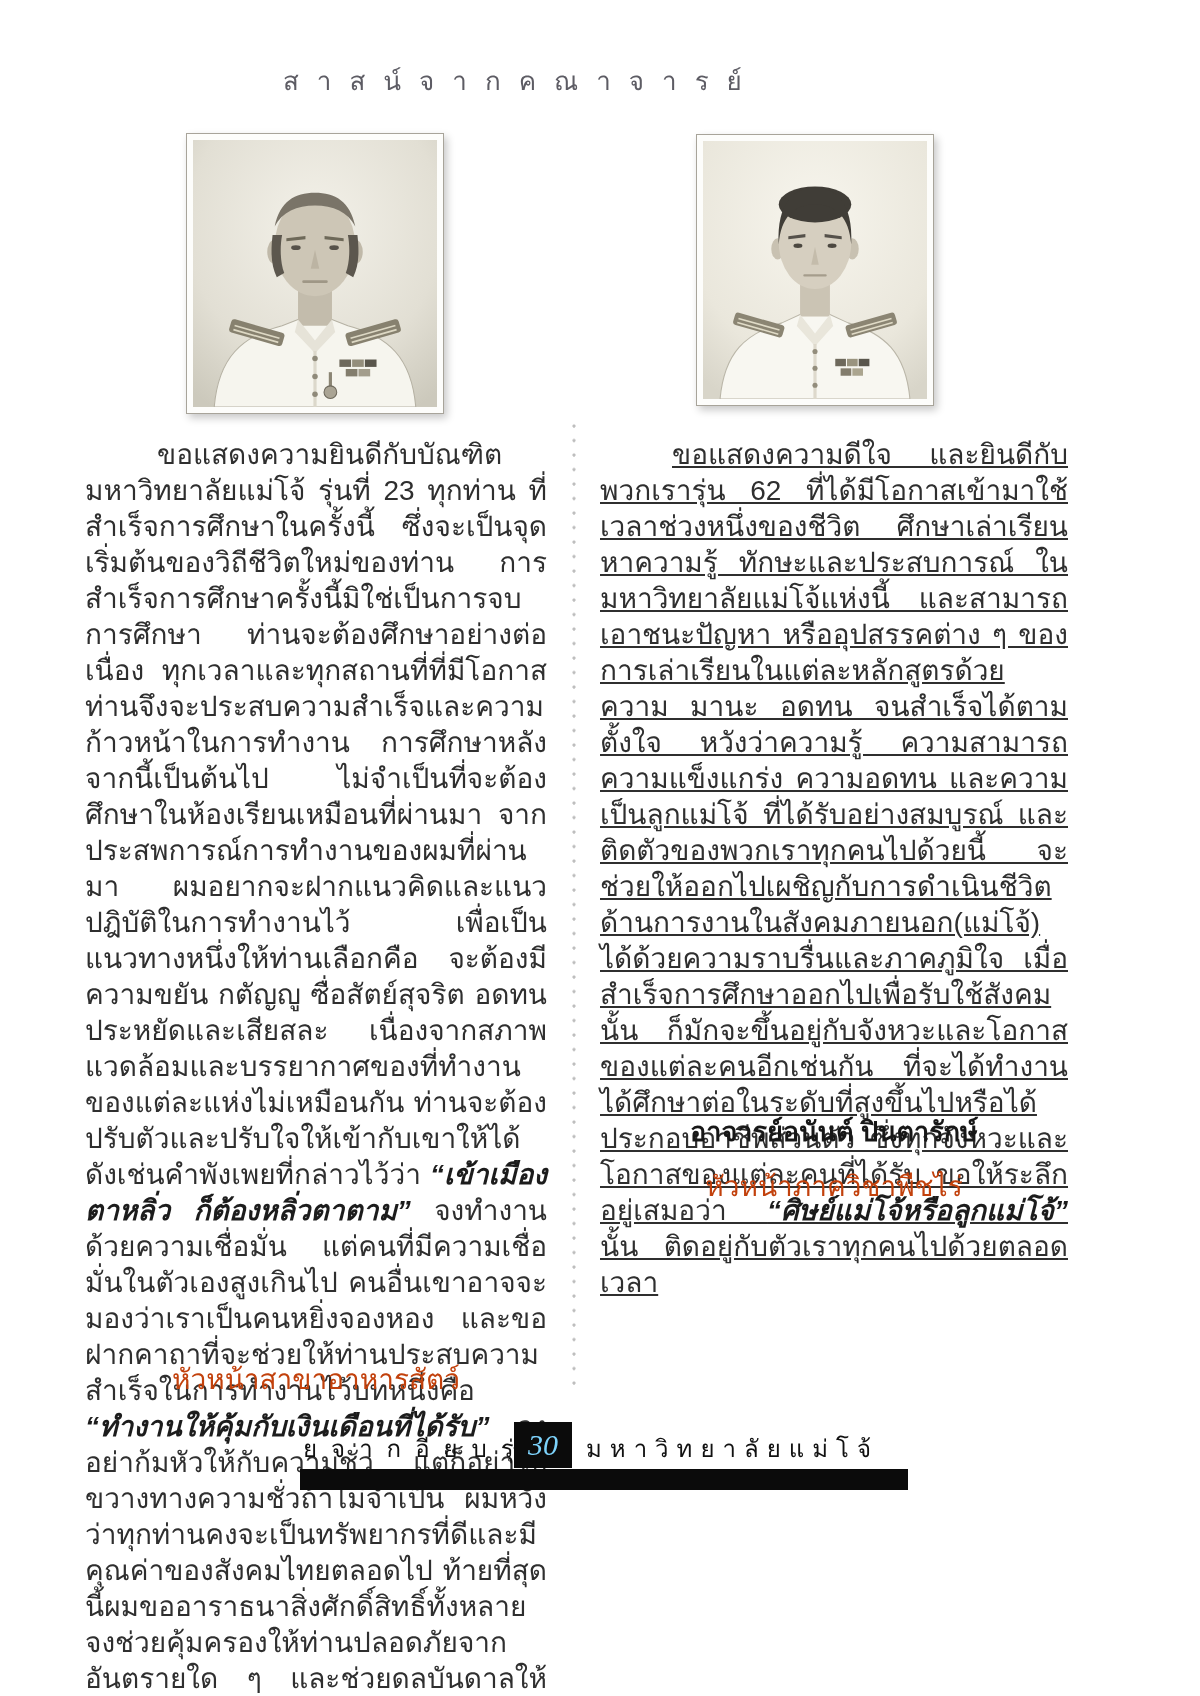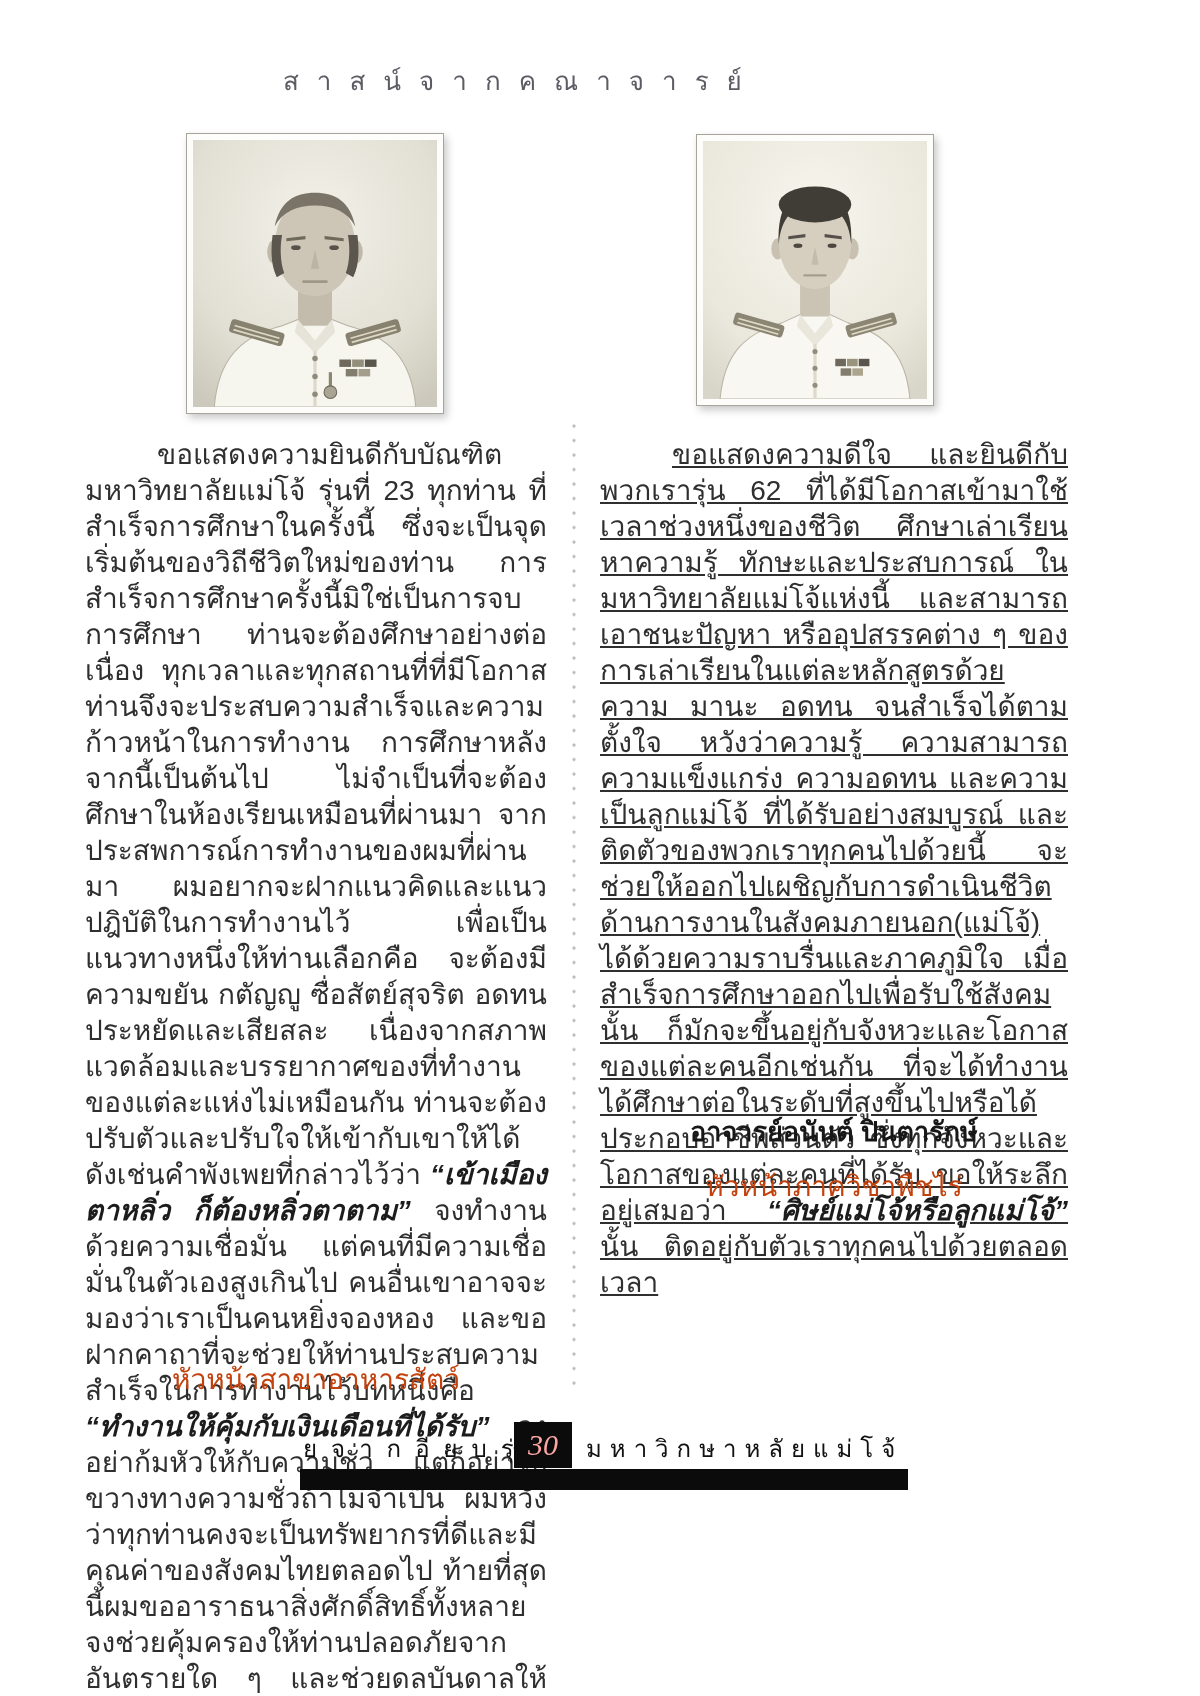--- a/index.html
+++ b/index.html
@@ -45,21 +45,21 @@
     position:absolute; font-family:"Liberation Serif", serif; color:#111;
     white-space:nowrap;
   }
   .footer-left  { left:303px; top:1429px; font-size:24px; letter-spacing:14px; }
   .footer-right { left:586px; top:1429px; font-size:24px; letter-spacing:8px; }
   .page-number-box {
     position:absolute; left:514px; top:1422px; width:58px; height:46px;
     background:#0b0b0b; display:flex; align-items:center; justify-content:center;
   }
   .page-number {
-    color:#fca5a5; font-family:"Liberation Serif", serif; font-style:italic;
+    color:#7dd3fc; font-family:"Liberation Serif", serif; font-style:italic;
     font-size:30px; line-height:1;
   }
   .footer-bar {
     position:absolute; left:300px; top:1469px; width:608px; height:21px;
     background:#0b0b0b;
   }
 </style>
 </head>
 <body>
 
@@ -187,17 +187,17 @@
 
   <div class="sig sig-left">
     <div class="sig-title">หัวหน้าสาขาอาหารสัตว์</div>
   </div>
 
   <div>
     <span class="footer-text footer-left">ยจากอียบรุ่น</span>
     <div class="page-number-box">
       <span class="page-number">30</span>
     </div>
-    <span class="footer-text footer-right">มหาวิกษาหลัยแม่โจ้</span>
+    <span class="footer-text footer-right">มหาวิทยาลัยแม่โจ้</span>
     <div class="footer-bar"></div>
   </div>
 
 </div>
 
 </body></html>

